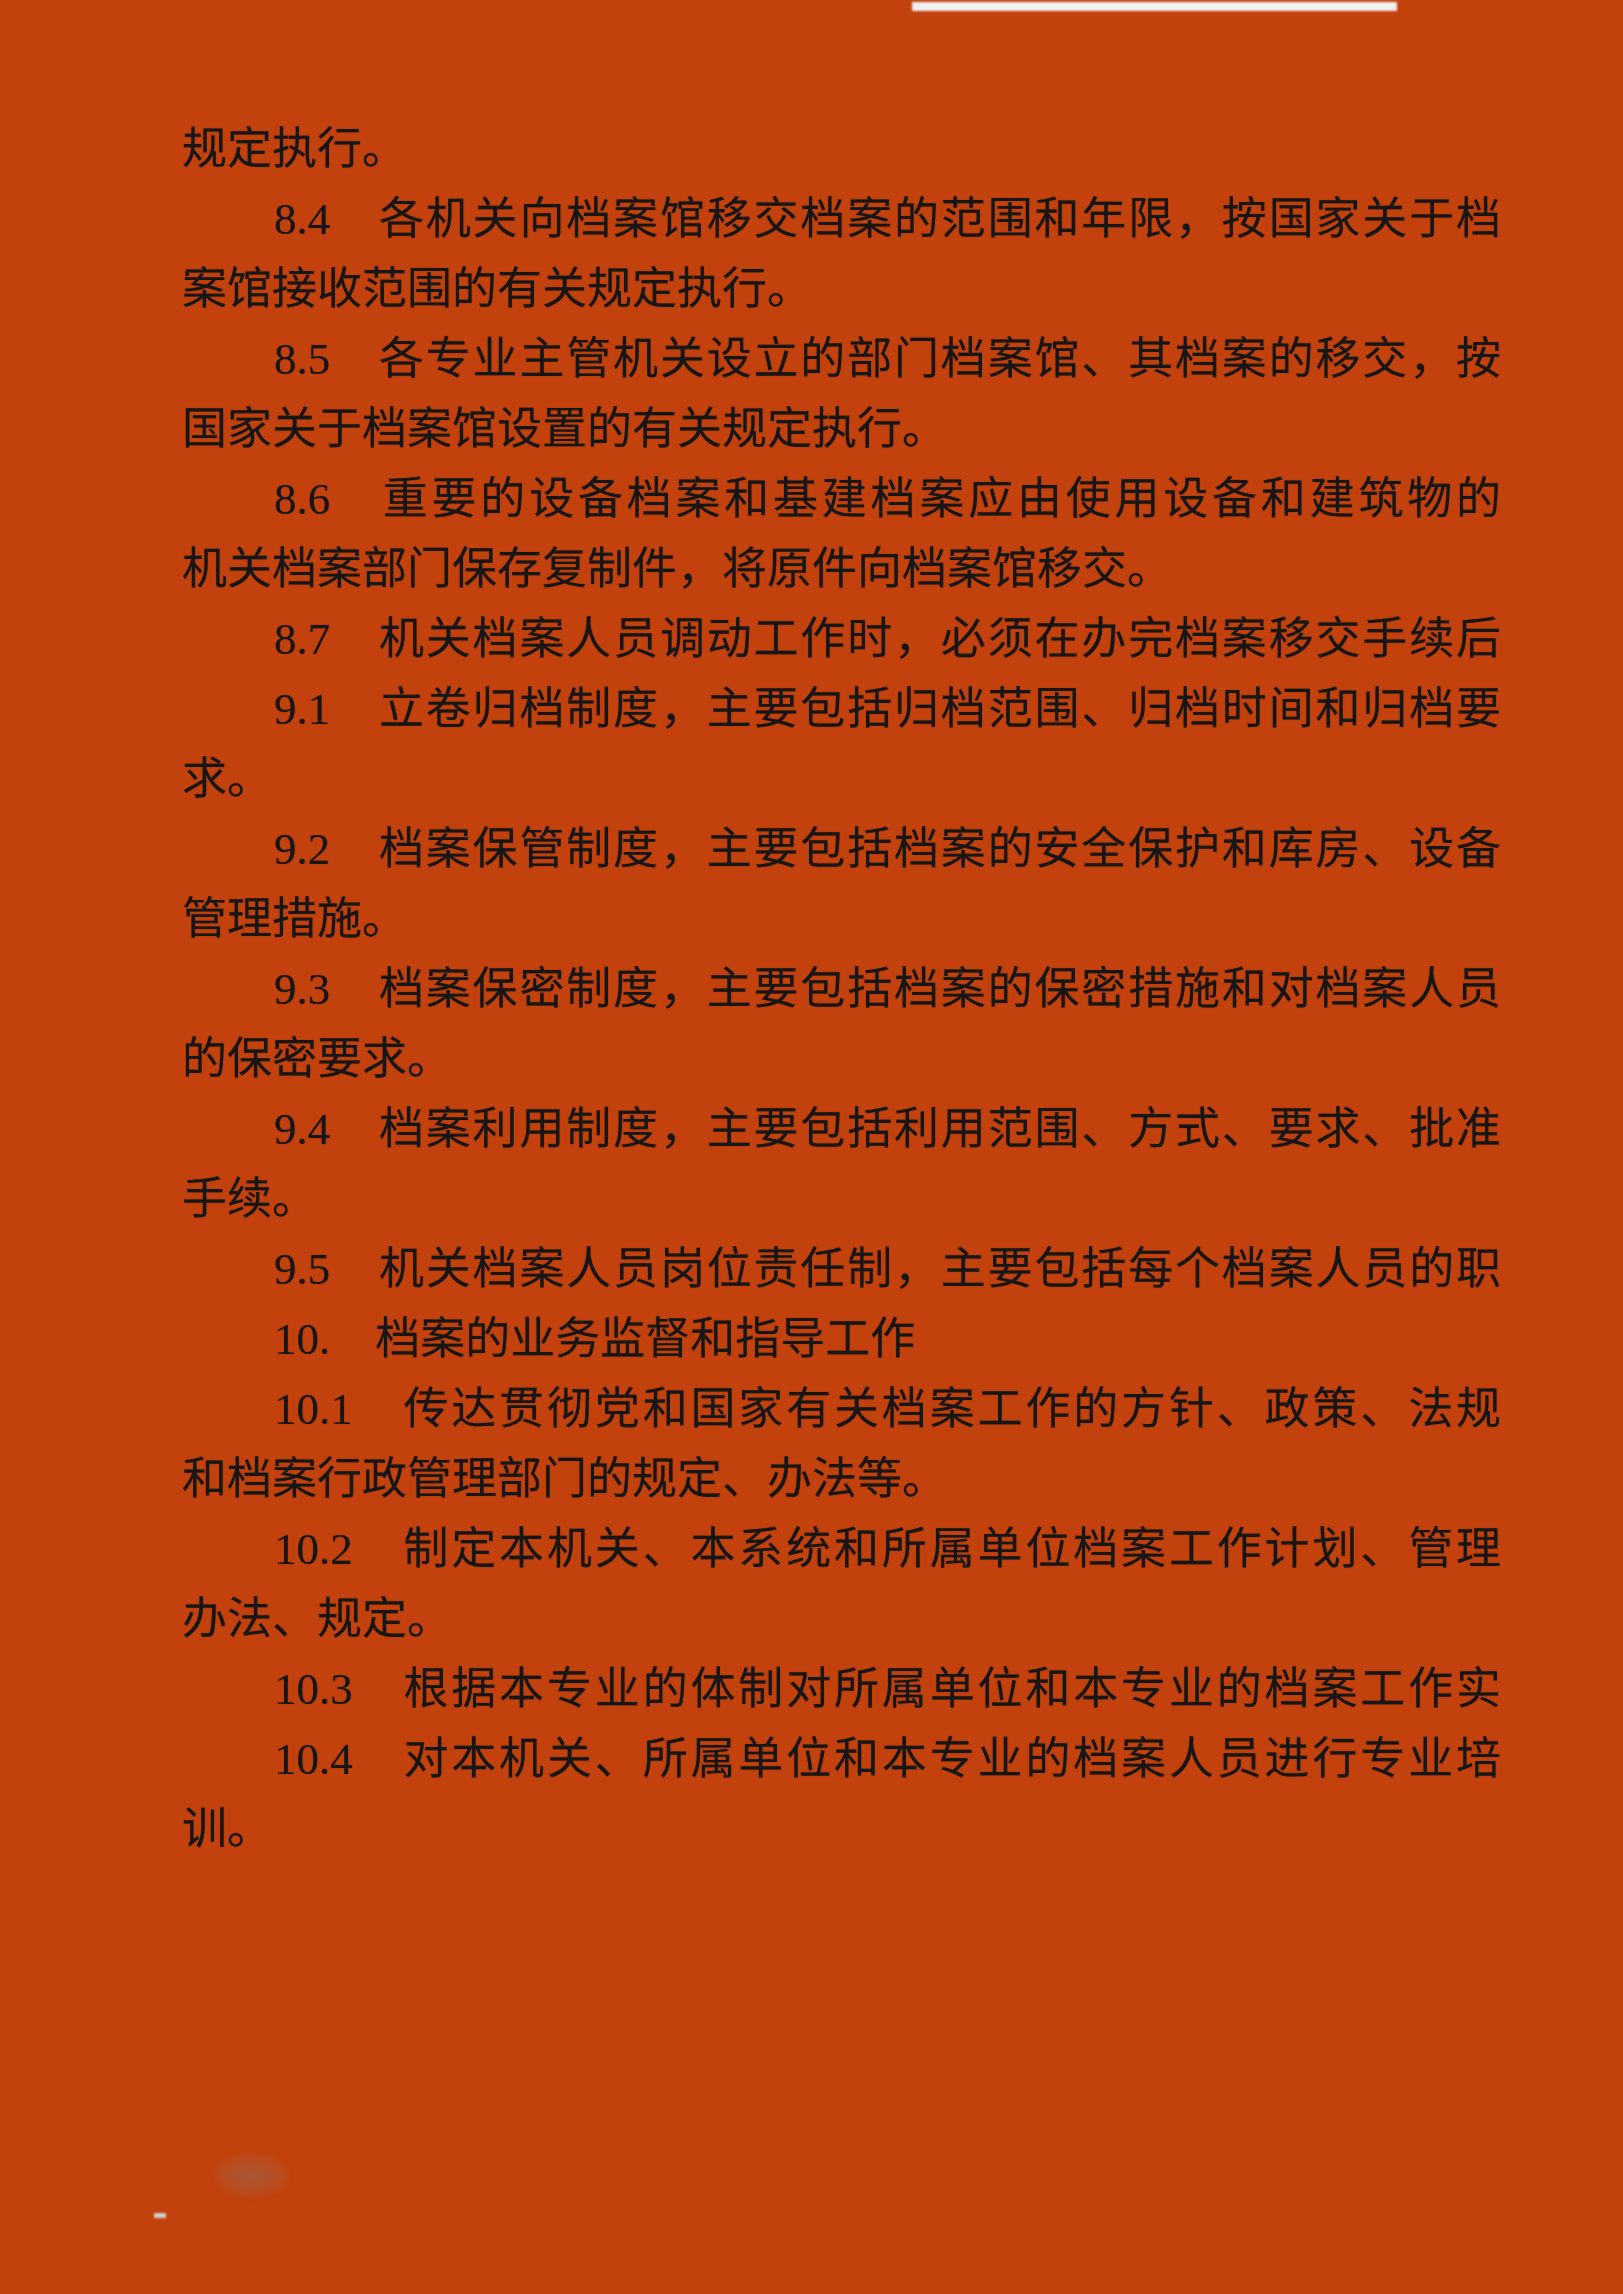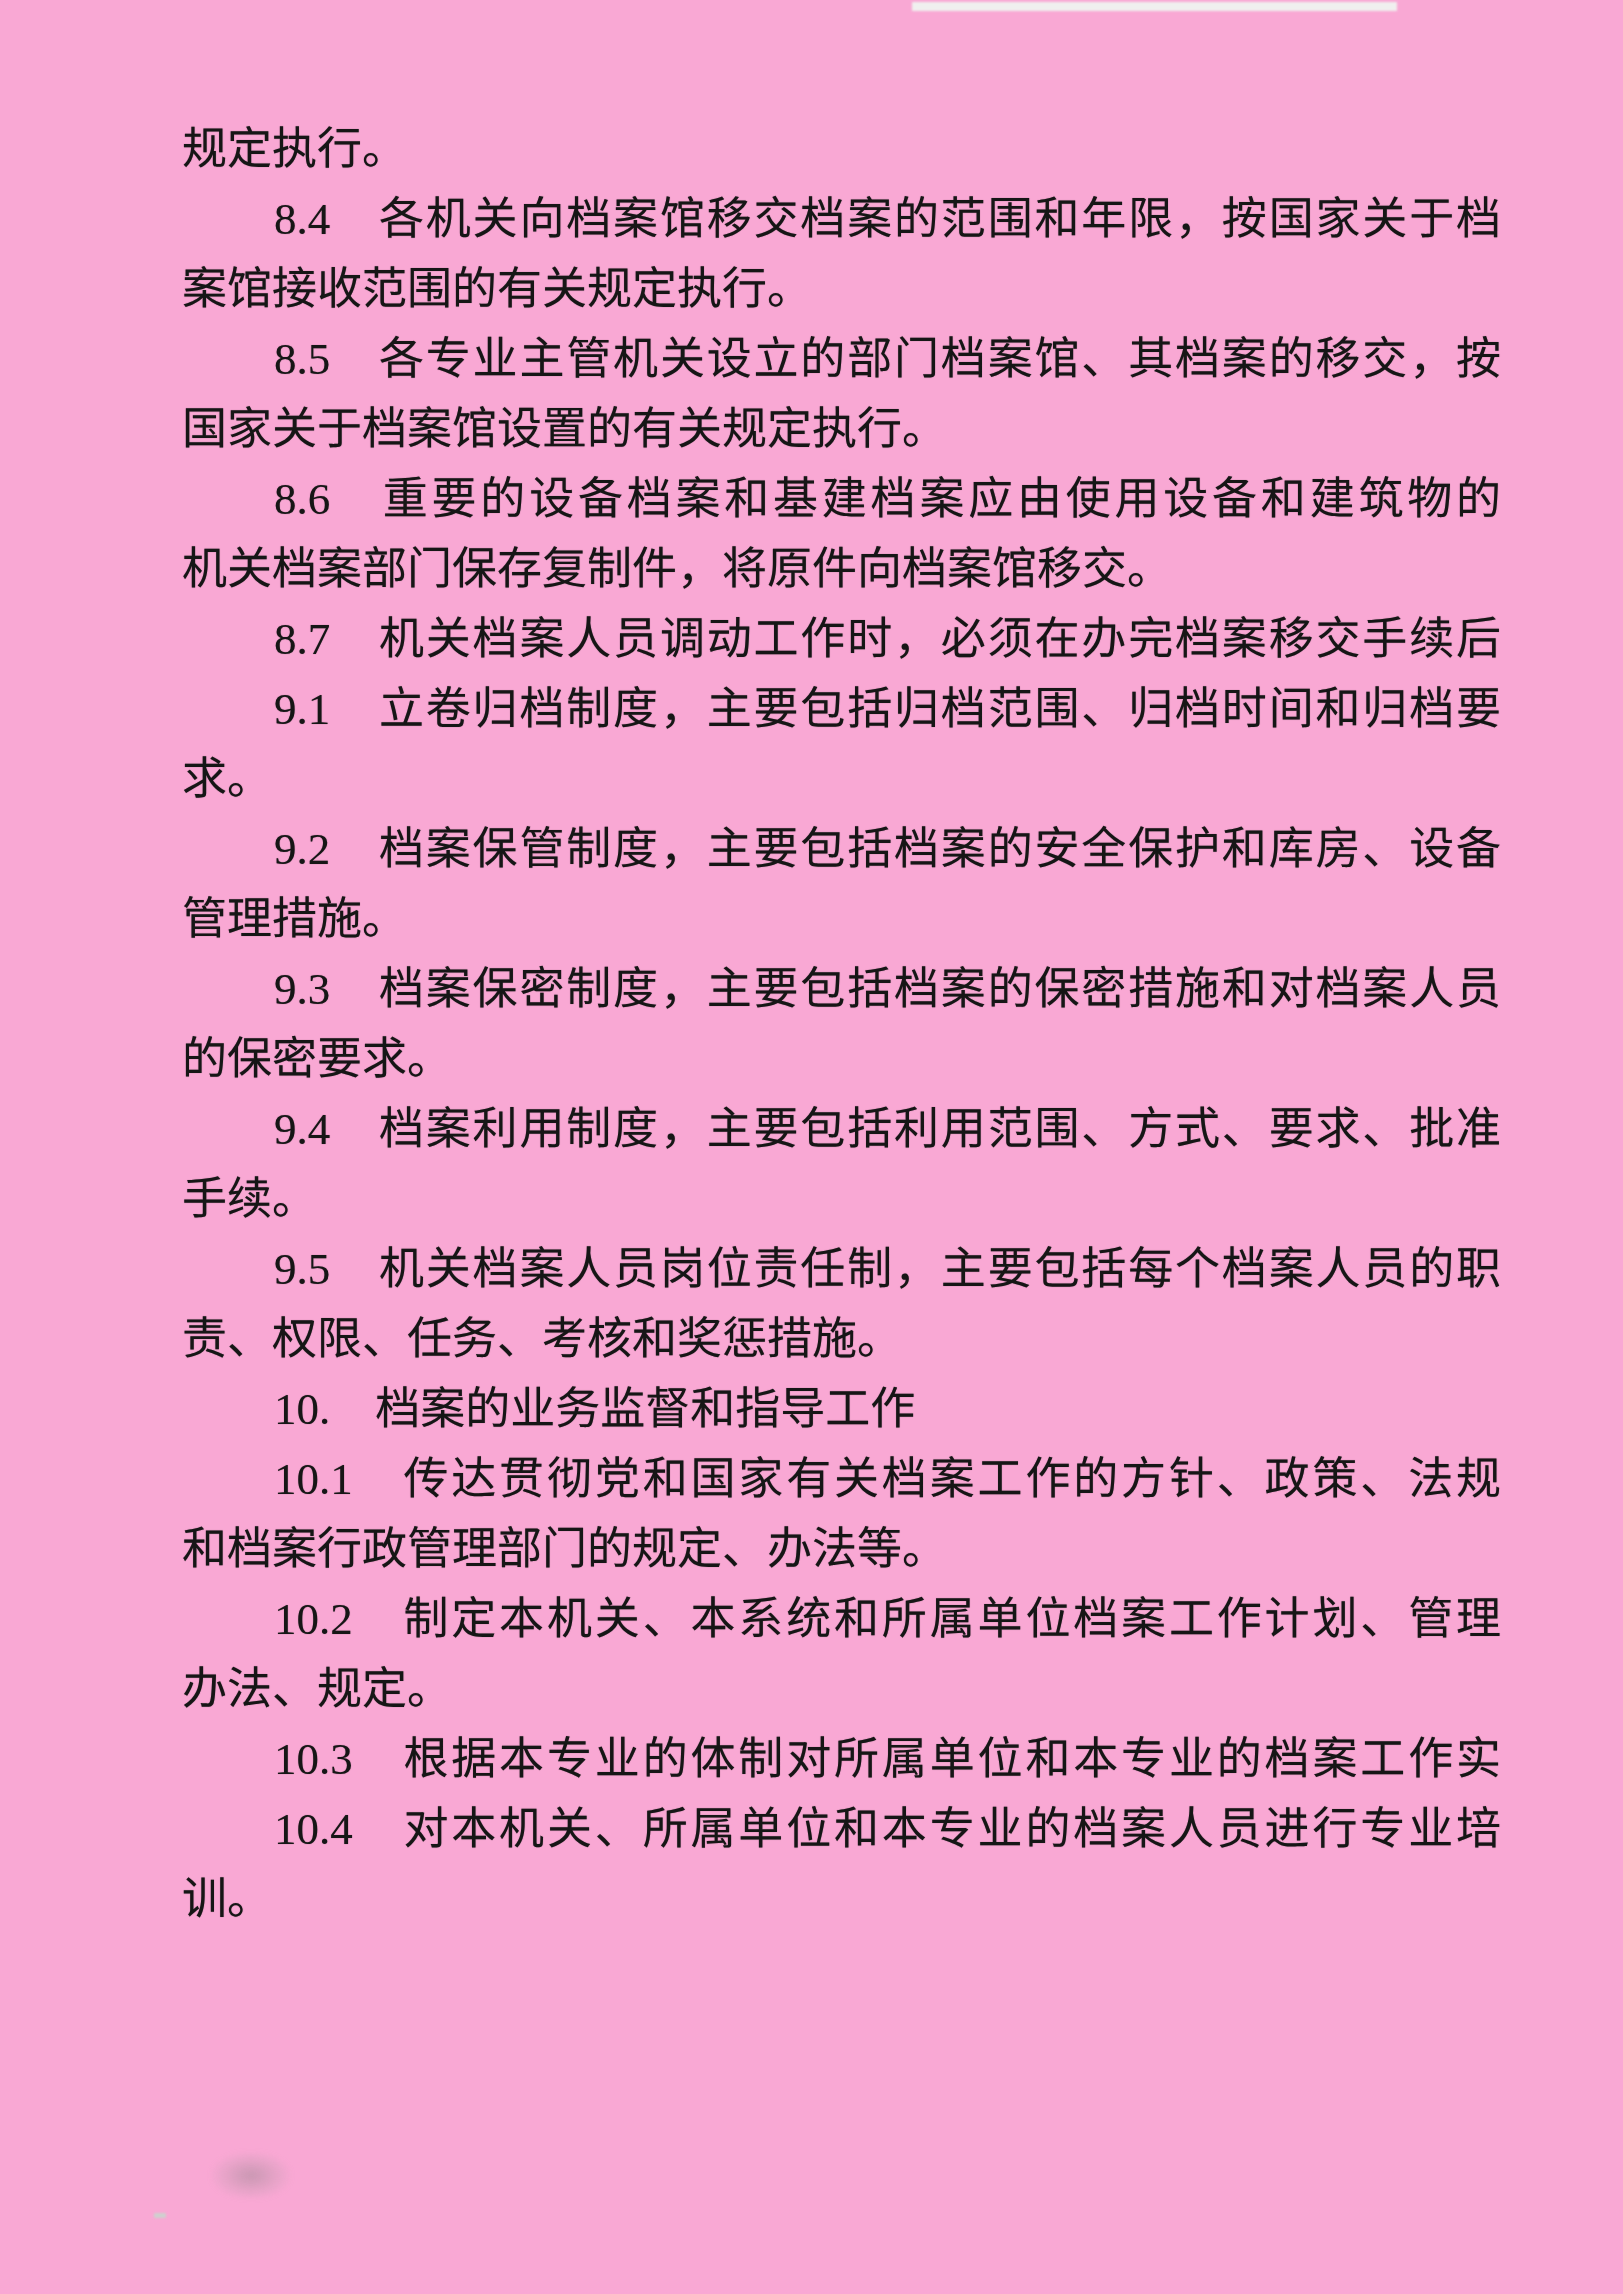--- a/index.html
+++ b/index.html
@@ -4,21 +4,21 @@
 <style>
   html, body {
     margin: 0;
     padding: 0;
     background: #f4f4f3;
   }
   .page {
     position: relative;
     width: 1623px;
     height: 2295px;
-    background: #f9a8d4;
+    background: #c2410c;
     overflow: hidden;
     font-family: "Liberation Serif", "DejaVu Serif", serif;
     color: #161616;
   }
   .textblock {
     position: absolute;
     left: 182px;
     top: 114px;
     width: 1319px;
   }
@@ -84,21 +84,20 @@
     <div class="ln ind full">8.7　机关档案人员调动工作时，必须在办完档案移交手续后</div>
     <div class="ln ind full">9.1　立卷归档制度，主要包括归档范围、归档时间和归档要</div>
     <div class="ln">求。</div>
     <div class="ln ind full">9.2　档案保管制度，主要包括档案的安全保护和库房、设备</div>
     <div class="ln">管理措施。</div>
     <div class="ln ind full">9.3　档案保密制度，主要包括档案的保密措施和对档案人员</div>
     <div class="ln">的保密要求。</div>
     <div class="ln ind full">9.4　档案利用制度，主要包括利用范围、方式、要求、批准</div>
     <div class="ln">手续。</div>
     <div class="ln ind full">9.5　机关档案人员岗位责任制，主要包括每个档案人员的职</div>
-    <div class="ln">责、权限、任务、考核和奖惩措施。</div>
     <div class="ln ind">10.　档案的业务监督和指导工作</div>
     <div class="ln ind full">10.1　传达贯彻党和国家有关档案工作的方针、政策、法规</div>
     <div class="ln">和档案行政管理部门的规定、办法等。</div>
     <div class="ln ind full">10.2　制定本机关、本系统和所属单位档案工作计划、管理</div>
     <div class="ln">办法、规定。</div>
     <div class="ln ind full">10.3　根据本专业的体制对所属单位和本专业的档案工作实</div>
     <div class="ln ind full">10.4　对本机关、所属单位和本专业的档案人员进行专业培</div>
     <div class="ln">训。</div>
   </div>
 

